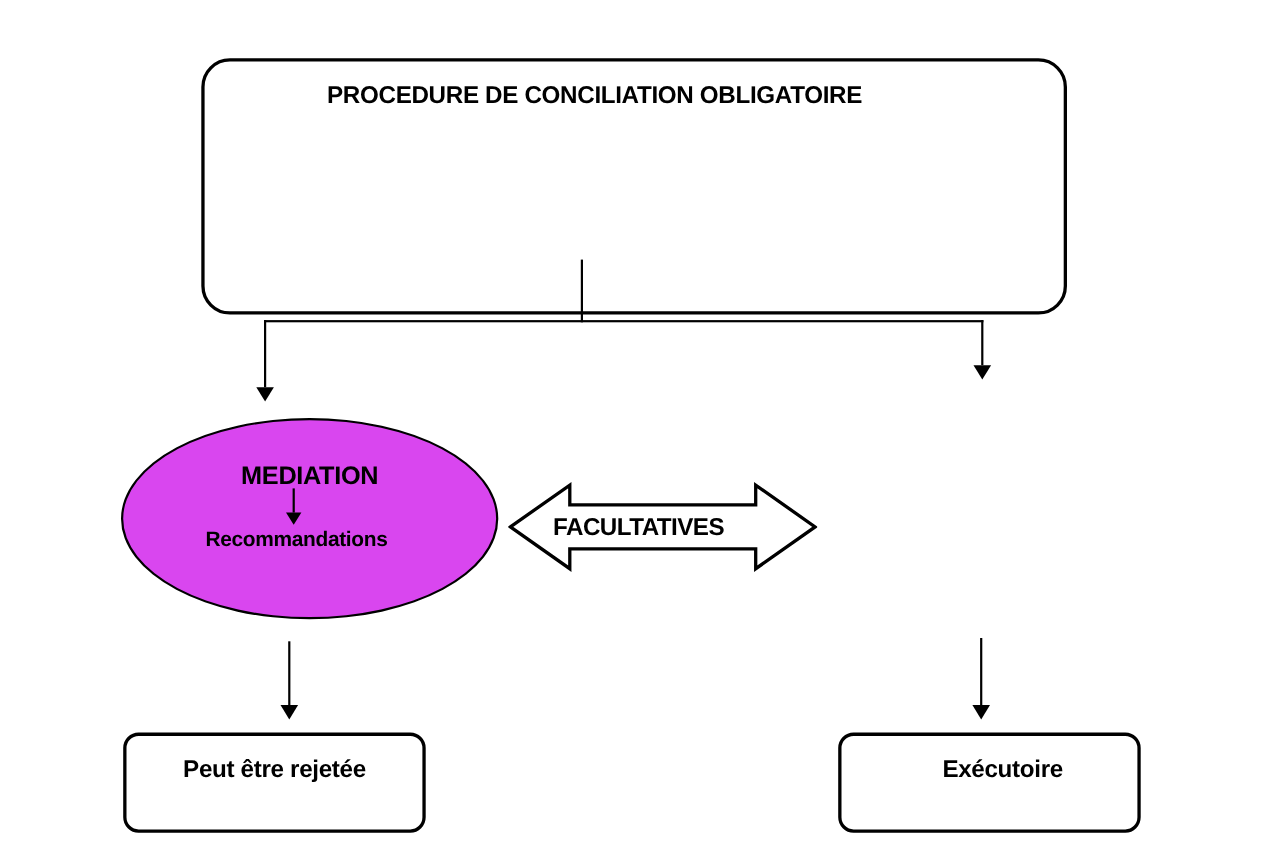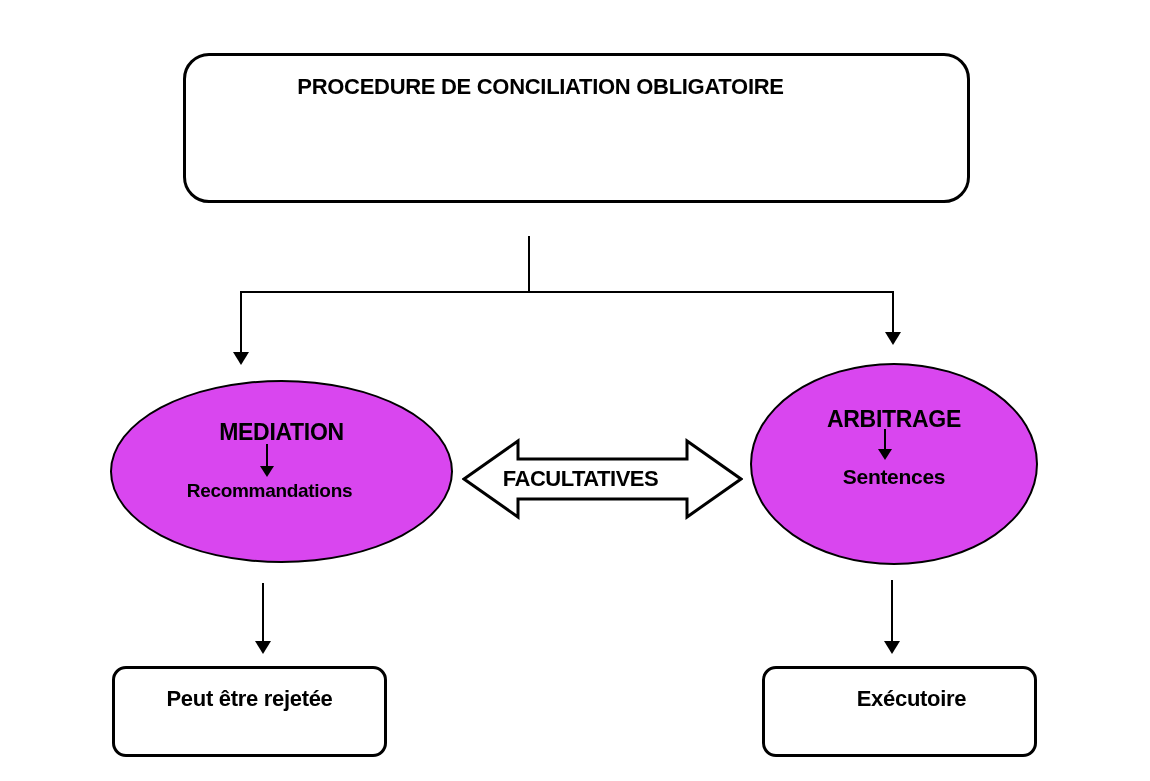--- a/index.html
+++ b/index.html
@@ -14,21 +14,21 @@
     height: 781px;
     background: #ffffff;
     color: #000000;
     overflow: hidden;
   }
   .abs { position: absolute; }
 
   
   .top-box {
     left: 183px; top: 53px;
-    width: 787px; height: 150px;
+    width: 787px; height: 233px;
     border: 3px solid #000;
     border-radius: 26px;
     box-sizing: border-box;
     background: #fff;
   }
   .top-title {
     margin-top: 14px;
     text-align: center;
     transform: translateX(-36px);
     font-size: 22px;
@@ -142,26 +142,20 @@
   <div class="abs vline" style="left:892px; top:291px; height:41px;"></div>
   <div class="abs head-down" style="left:885px; top:332px;"></div>
 
   <div class="abs ellipse" style="left:110px; top:380px; width:343px; height:183px;">
     <div class="ellipse-title" style="top:36px;">MEDIATION</div>
     <div class="abs vline" style="left:154px; top:62px; height:22px;"></div>
     <div class="abs head-down sm" style="left:148px; top:84px;"></div>
     <div class="ellipse-sub" style="top:97px; font-size:19px; transform:translateX(-12px);">Recommandations</div>
   </div>
 
-  <div class="abs ellipse" style="left:750px; top:363px; width:288px; height:202px;">
-    <div class="ellipse-title" style="top:40px;">ARBITRAGE</div>
-    <div class="abs vline" style="left:132px; top:64px; height:20px;"></div>
-    <div class="abs head-down sm" style="left:126px; top:84px;"></div>
-    <div class="ellipse-sub" style="top:100px; font-size:21px;">Sentences</div>
-  </div>
 
   <svg class="abs" style="left:462px; top:438px;" width="281" height="82" viewBox="0 0 281 82">
     <polygon points="2,41 56,3 56,21 225,21 225,3 279,41 225,79 225,61 56,61 56,79" fill="#ffffff" stroke="#000000" stroke-width="3" stroke-linejoin="miter"></polygon>
   </svg>
   <div class="abs facultatives-label">FACULTATIVES</div>
 
   <div class="abs vline" style="left:262px; top:583px; height:58px;"></div>
   <div class="abs head-down" style="left:255px; top:641px;"></div>
 
   <div class="abs vline" style="left:891px; top:580px; height:61px;"></div>

